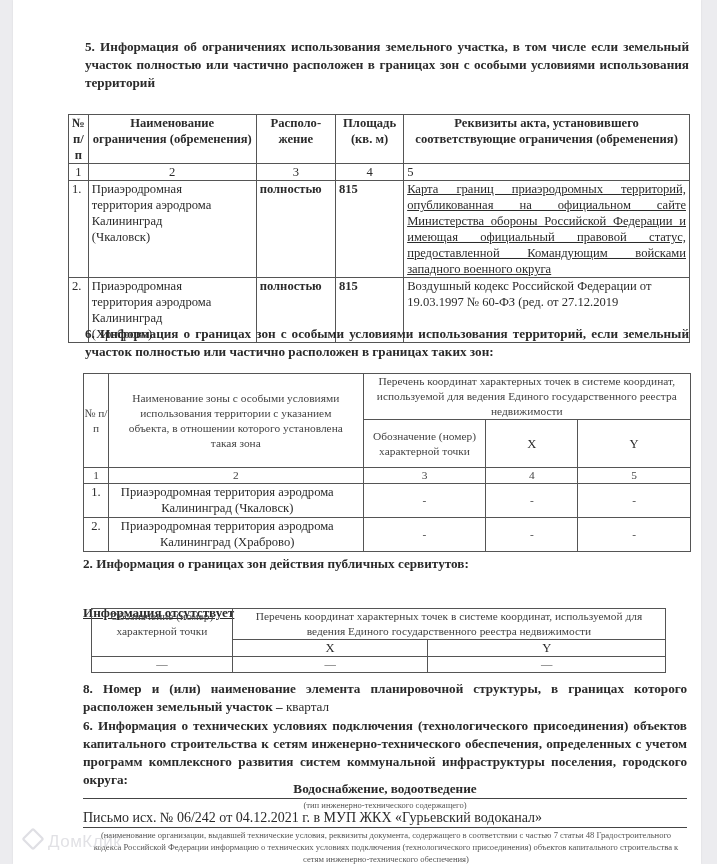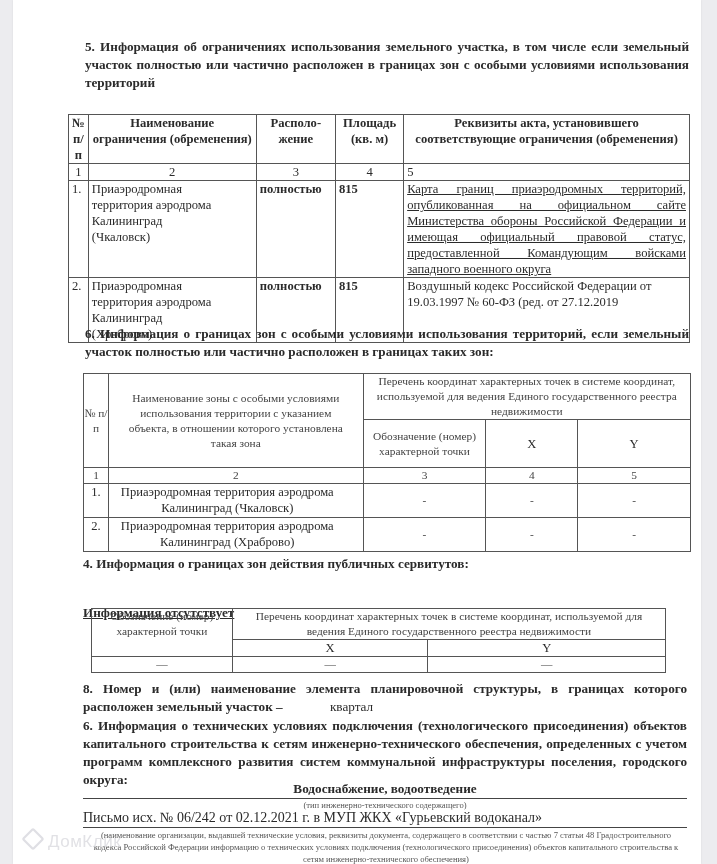--- a/index.html
+++ b/index.html
@@ -125,21 +125,21 @@
     <td class="c big">2.</td>
     <td class="big" style="padding-right:20px;">Приаэродромная территория аэродрома Калининград (Храброво)</td>
     <td class="c mid">-</td>
     <td class="c mid">-</td>
     <td class="c mid">-</td>
   </tr>
 </tbody>
   </table>
 
 <div class="abs h" style="left:83px; top:555px; width:604px;">
-  <span>4. Информация о границах зон действия публичных сервитутов:</span>
+  <span>2. Информация о границах зон действия публичных сервитутов:</span>
 </div>
 <div class="abs h uline" style="left:83px; top:572px;">Информация отсутствует</div>
 
 <table class="t3" style="left:91px; top:608px; width:575px;">
   <colgroup>
       <col style="width:141px">
       <col style="width:196px">
       <col style="width:238px">
     </colgroup>
   <tbody>
@@ -153,27 +153,27 @@
   </tr>
   <tr>
     <td class="c">—</td>
     <td class="c">—</td>
     <td class="c">—</td>
   </tr>
 </tbody>
   </table>
 
 <div class="abs h" style="left:83px; top:680px; width:604px;">
-  <span>8. Номер и (или) наименование элемента планировочной структуры, в границах которого расположен земельный участок –</span><span style="font-weight:normal;margin-left:44px;"> квартал</span>
+  <span>8. Номер и (или) наименование элемента планировочной структуры, в границах которого расположен земельный участок –</span><span style="font-weight:normal;"> квартал</span>
 </div>
 
 <div class="abs h" style="left:83px; top:717px; width:604px;">
   <span>6. Информация о технических условиях подключения (технологического присоединения) объектов капитального строительства к сетям инженерно-технического обеспечения, определенных с учетом программ комплексного развития систем коммунальной инфраструктуры поселения, городского округа:</span>
 </div>
 
 <div class="abs rule" style="left:83px; top:780px; width:604px; text-align:center; font-weight:bold; font-size:13.2px; line-height:18px;">Водоснабжение, водоотведение</div>
 <div class="abs small" style="left:83px; top:799px; width:604px;">(тип инженерно-технического содержащего)</div>
-<div class="abs rule" style="left:83px; top:808px; width:604px; font-size:14px; line-height:19px;">Письмо исх. № 06/242 от  02.12.2021 г. в  МУП ЖКХ «Гурьевский водоканал»</div>
+<div class="abs rule" style="left:83px; top:808px; width:604px; font-size:14px; line-height:19px;">Письмо исх. № 06/242 от  04.12.2021 г. в  МУП ЖКХ «Гурьевский водоканал»</div>
 <div class="abs small" style="left:88px; top:829px; width:596px;">(наименование организации, выдавшей технические условия, реквизиты документа, содержащего в соответствии с частью 7 статьи 48 Градостроительного кодекса Российской Федерации информацию о технических условиях подключения (технологического присоединения) объектов капитального строительства к сетям инженерно-технического обеспечения)</div>
 
 <div class="wm">
   <span class="logo"></span><span>ДомКлик</span>
 </div>
 
 </body></html>

